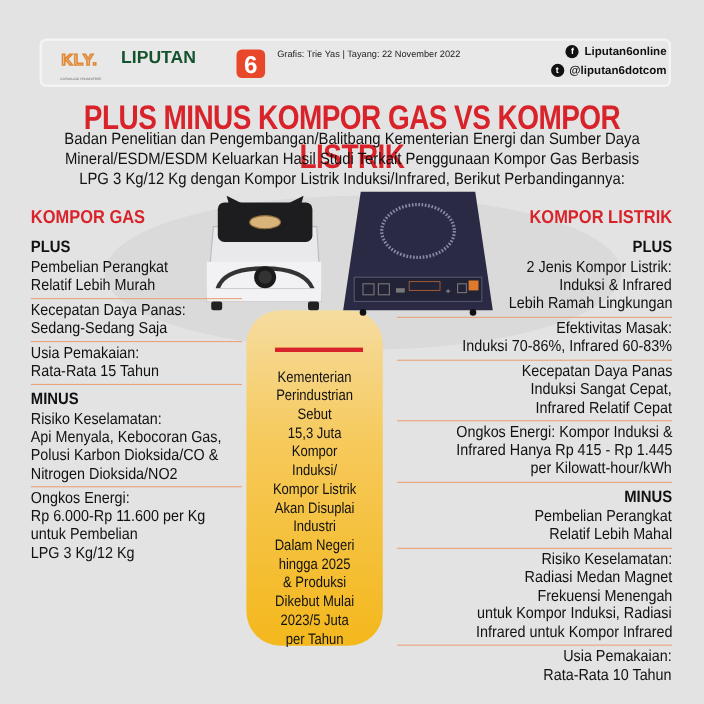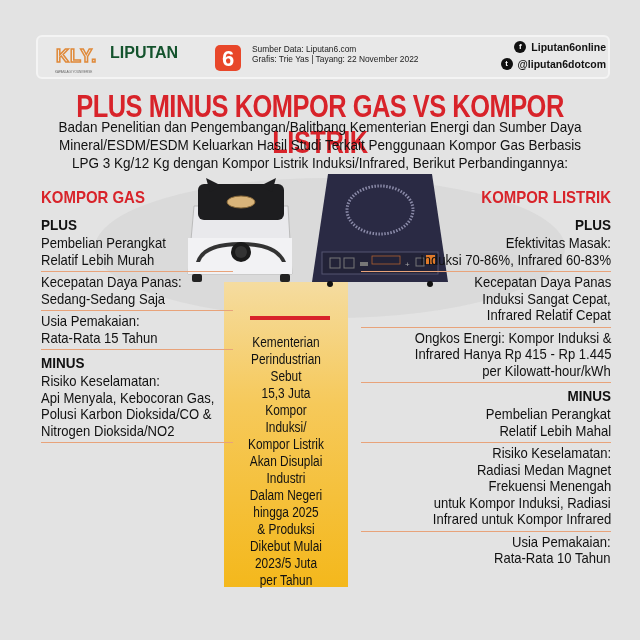--- a/index.html
+++ b/index.html
@@ -1,54 +1,53 @@
 <!DOCTYPE html>
 <html><head>
 <meta charset="utf-8">
 <style>
   * { box-sizing: border-box; margin: 0; padding: 0; }
   body { width: 640px; height: 640px; background: #e3e3e3; font-family: "Liberation Sans", sans-serif; position: relative; overflow: hidden; color: #111; }
   .header-band { position: absolute; left: 36px; top: 35px; width: 574px; height: 44px; background: #e8e8e8; border: 2px solid #f4f4f4; border-radius: 6px; }
-  .logo-kly { position: absolute; left: 56px; top: 46px; font-size: 18px; font-weight: bold; letter-spacing: 1px; color: transparent; -webkit-text-stroke: 1.5px #6b5bd6; }
+  .logo-kly { position: absolute; left: 56px; top: 46px; font-size: 14px; font-weight: bold; letter-spacing: 1px; color: transparent; -webkit-text-stroke: 1.5px #6b5bd6; }
   .logo-kly span { -webkit-text-stroke: 1.5px #e08a3a; }
   .logo-kly-sub { position: absolute; left: 55px; top: 70px; font-size: 3px; color: #666; }
   .logo-liputan { position: absolute; left: 110px; top: 44px; font-size: 16px; font-weight: bold; color: #14532d; letter-spacing: 0px; }
   .logo-six { position: absolute; left: 215px; top: 45px; width: 26px; height: 26px; background: #e8472a; border-radius: 5px; color: #fff; font-weight: bold; font-size: 22px; text-align: center; line-height: 27px; }
   .credits { position: absolute; left: 252px; top: 44px; font-size: 8.4px; line-height: 10px; color: #222; }
   .social { position: absolute; right: 34px; font-size: 10.5px; font-weight: bold; color: #111; display: flex; align-items: center; gap: 5px; }
   .social .ic { width: 12px; height: 12px; border-radius: 50%; background: #111; color: #fff; font-size: 8px; text-align: center; line-height: 12px; font-weight: bold; }
   .title { position: absolute; left: 0; top: 89px; width: 640px; text-align: center; font-size: 31px; font-weight: bold; color: #d8232a; letter-spacing: -0.6px; transform: scaleX(0.82); transform-origin: center; font-family: "Liberation Sans", sans-serif; }
   .intro { position: absolute; left: 0; top: 118px; width: 640px; text-align: center; font-size: 15px; line-height: 18px; color: #111; transform: scaleX(0.9); transform-origin: center; }
   .swoosh { position: absolute; left: 95px; top: 178px; width: 470px; height: 140px; background: #d6d6d6; border-radius: 50%; opacity: 0.7; }
-  .col-left { position: absolute; left: 41px; top: 188px; width: 192px; }
+  .col-left { position: absolute; left: 28px; top: 188px; width: 192px; }
   .col-right { position: absolute; right: 29px; top: 188px; width: 250px; text-align: right; }
   .section-title { font-size: 17px; font-weight: bold; color: #d8232a; transform: scaleX(0.88); transform-origin: left; white-space: nowrap; }
   .col-right .section-title { transform-origin: right; }
   .sub { font-size: 15px; font-weight: bold; margin-top: 8px; transform: scaleX(0.9); transform-origin: left; }
   .col-right .sub { transform-origin: right; }
   .item { font-size: 14.5px; line-height: 16.5px; padding: 2px 0 3px 0; border-bottom: 1.5px solid #e8a37a; white-space: nowrap; transform-origin: left; }
   .item.noline { border-bottom: none; }
   .item span { display: inline-block; transform: scaleX(0.9); transform-origin: left; }
   .col-right .item span { transform-origin: right; }
-  .center-panel { position: absolute; left: 224px; top: 282px; width: 124px; height: 305px; background: linear-gradient(to bottom, #f5dca0 0%, #f6c95a 40%, #f4b81c 100%); }
+  .center-panel { position: absolute; left: 224px; top: 282px; width: 124px; height: 305px; background: linear-gradient(to bottom, #f5dca0 0%, #f6c95a 40%, #f4b81c 100%); border-radius: 31px; }
   .center-bar { position: absolute; left: 26px; top: 34px; width: 80px; height: 4px; background: #d8232a; }
   .center-text { position: absolute; left: 0; top: 52px; width: 124px; text-align: center; font-size: 13.8px; line-height: 17px; color: #111; transform: scaleX(0.86); transform-origin: center; }
   .gas-stove { position: absolute; left: 182px; top: 176px; width: 118px; height: 108px; }
   .elec-stove { position: absolute; left: 310px; top: 174px; width: 140px; height: 116px; }
 </style>
 </head>
 <body>
 
 <div class="header-band"></div>
 <div class="logo-kly"><span>KLY.</span></div>
 <div class="logo-kly-sub">KAPANLAGI YOUNIVERSE</div>
 <div class="logo-liputan">LIPUTAN</div>
 <div class="logo-six">6</div>
 <div class="credits">
-  <div>Sumber Data: Liputan6.com</div>
   <div>Grafis: Trie Yas | Tayang: 22 November 2022</div>
 </div>
 <div class="social" style="top:41px;">
   <span class="ic">f</span>
   <span>Liputan6online</span>
 </div>
 <div class="social" style="top:58px;">
   <span class="ic">t</span>
   <span>@liputan6dotcom</span>
 </div>
@@ -128,25 +127,36 @@
     <span>Usia Pemakaian:</span><br>
     <span>Rata-Rata 15 Tahun</span>
   </div>
   <div class="sub" style="margin-top:4px;">MINUS</div>
   <div class="item">
     <span>Risiko Keselamatan:</span><br>
     <span>Api Menyala, Kebocoran Gas,</span><br>
     <span>Polusi Karbon Dioksida/CO &amp;</span><br>
     <span>Nitrogen Dioksida/NO2</span>
   </div>
+  <div class="item noline">
+    <span>Ongkos Energi:</span><br>
+    <span>Rp 6.000-Rp 11.600 per Kg</span><br>
+    <span>untuk Pembelian</span><br>
+    <span>LPG 3 Kg/12 Kg</span>
+  </div>
 </div>
 
 <div class="col-right">
   <div class="section-title">KOMPOR LISTRIK</div>
   <div class="sub">PLUS</div>
+  <div class="item">
+    <span>2 Jenis Kompor Listrik:</span><br>
+    <span>Induksi &amp; Infrared</span><br>
+    <span>Lebih Ramah Lingkungan</span>
+  </div>
   <div class="item">
     <span>Efektivitas Masak:</span><br>
     <span>Induksi 70-86%, Infrared 60-83%</span>
   </div>
   <div class="item">
     <span>Kecepatan Daya Panas</span><br>
     <span>Induksi Sangat Cepat,</span><br>
     <span>Infrared Relatif Cepat</span>
   </div>
   <div class="item">

